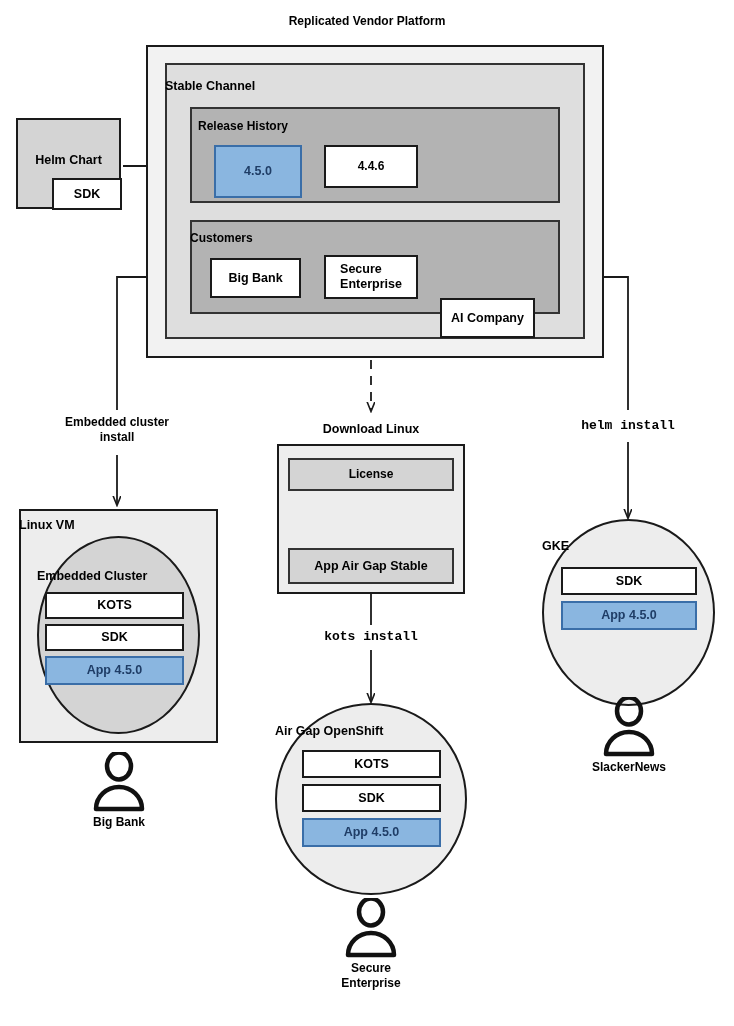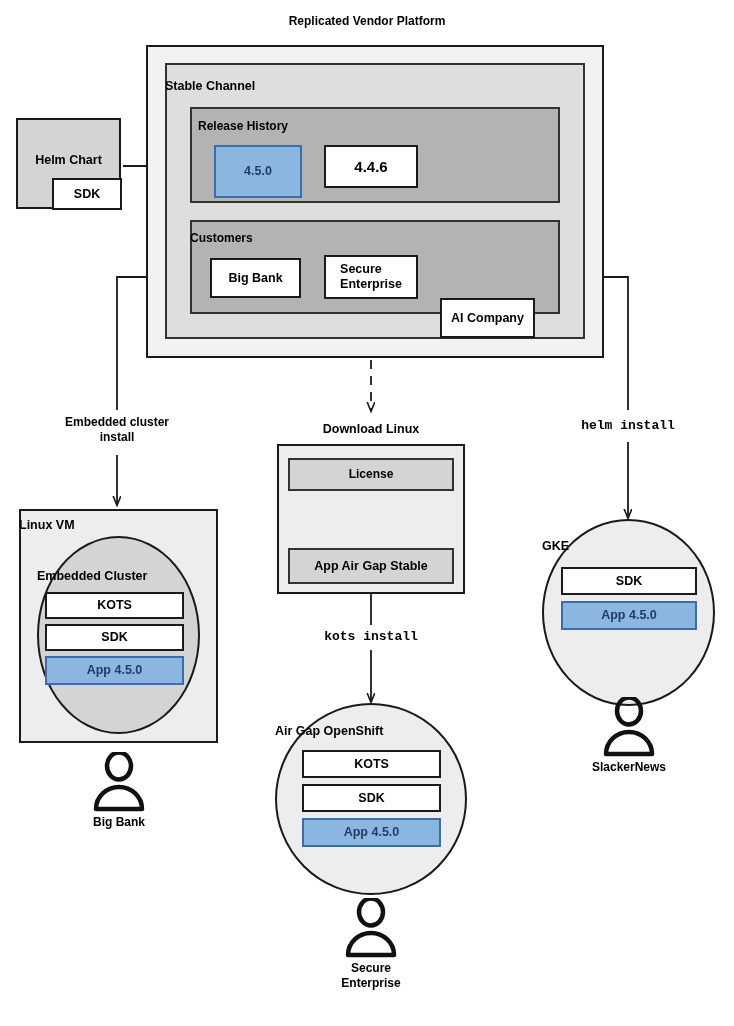--- a/index.html
+++ b/index.html
@@ -99,21 +99,21 @@
 
   <div class="box platform-outer" style="left:146px;top:45px;width:458px;height:313px;"></div>
 
   <div class="box channel" style="left:165px;top:63px;width:420px;height:276px;"></div>
   <div class="hdr" style="left:165px;top:79px;width:420px;font-size:12.5px;">Stable Channel</div>
 
   <div class="box section" style="left:190px;top:107px;width:370px;height:96px;"></div>
   <div class="hdr" style="left:190px;top:119px;width:370px;font-size:12px;margin-left:8px;">Release History</div>
 
   <div class="box blue-box" style="left:214px;top:145px;width:88px;height:53px;font-size:12.5px;">4.5.0</div>
-  <div class="box white-box" style="left:324px;top:145px;width:94px;height:43px;font-size:15px;">4.4.6</div>
+  <div class="box white-box" style="left:324px;top:145px;width:94px;height:43px;font-size:12px;">4.4.6</div>
 
   <div class="box section" style="left:190px;top:220px;width:370px;height:94px;"></div>
   <div class="hdr" style="left:190px;top:231px;width:370px;font-size:12px;">Customers</div>
 
   <div class="box white-box" style="left:210px;top:258px;width:91px;height:40px;font-size:12.5px;">
     <span>Big Bank</span>
   </div>
   <div class="box white-box" style="left:324px;top:255px;width:94px;height:44px;font-size:12.5px;white-space:pre-line;">
     <span>Secure
 Enterprise</span>

